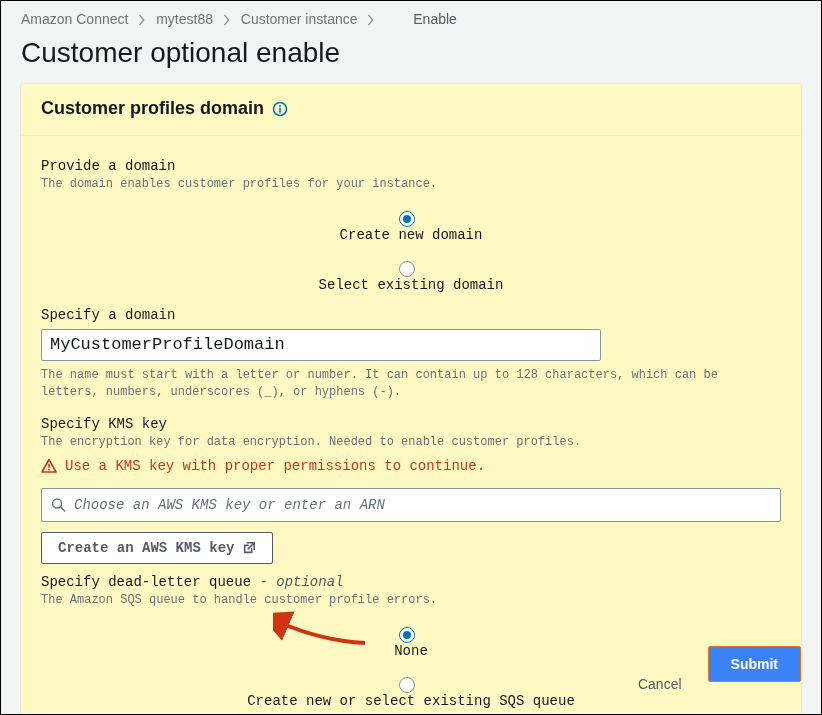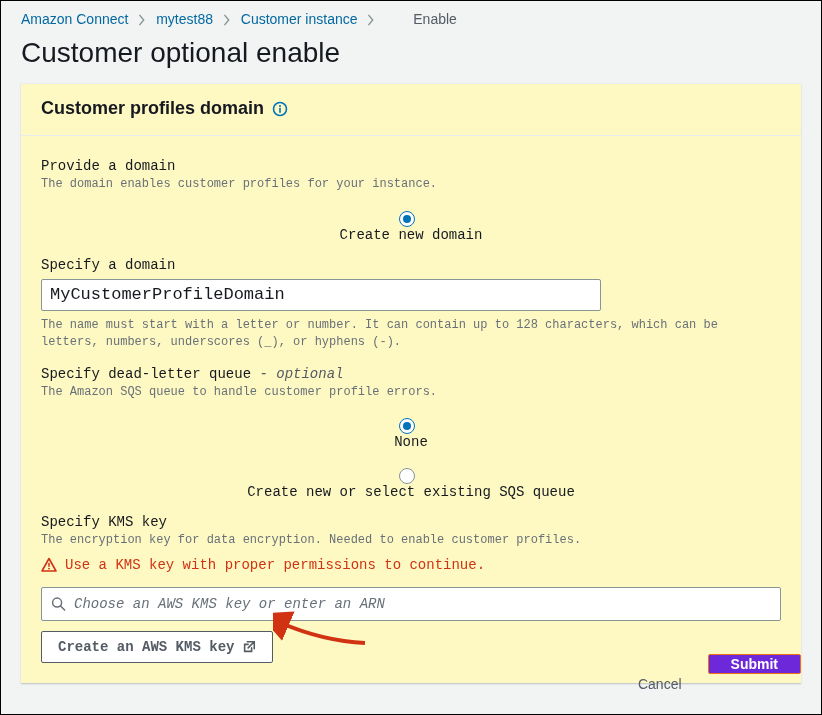--- a/index.html
+++ b/index.html
@@ -17,21 +17,21 @@
     height: 715px;
     border: 1px solid #000;
     background: #f2f3f3;
     position: relative;
     overflow: hidden;
   }
   .breadcrumbs {
     padding: 10px 20px 6px 20px;
     font-size: 14px;
   }
-  .breadcrumbs .crumb-link { color: #0369a1; text-decoration: none; cursor: pointer; }
+  .breadcrumbs .crumb-link { color: #737373; text-decoration: none; cursor: pointer; }
   .breadcrumbs .crumb-sep { color: #879596; margin: 0 6px; display: inline-flex; vertical-align: middle; }
   .breadcrumbs .crumb-sep svg { width: 8px; height: 12px; }
   .breadcrumbs .crumb-current { color: #545b64; margin-left: 28px; }
   .page-title {
     font-size: 28px;
     font-weight: 400;
     color: #16191f;
     padding: 4px 20px 14px 20px;
     margin: 0;
   }
@@ -172,26 +172,26 @@
     border: none;
     color: #545b64;
     font-size: 14px;
     font-weight: 400;
     cursor: pointer;
     font-family: inherit;
     padding: 6px 8px;
     margin-top: 40px;
   }
   .btn-primary {
-    background: #6d28d9;
+    background: #3b82f6;
     border: 1px solid #ec7211;
     color: #ffffff;
     font-size: 14px;
     font-weight: 700;
-    height: 20px;
+    height: 36px;
     padding: 0 22px;
     border-radius: 2px;
     cursor: pointer;
     font-family: inherit;
   }
   .arrow-annot {
     position: absolute;
     left: 272px;
     top: 606px;
     pointer-events: none;
@@ -242,26 +242,64 @@
 
       <div class="field-block">
         <div class="field-label">Provide a domain</div>
         <div class="field-help">The domain enables customer profiles for your instance.</div>
         <label class="radio-row selected">
           <span class="radio-outer">
               <span class="radio-inner"></span>
             </span>
           <span class="radio-text">Create new domain</span>
         </label>
+        <label class="radio-row">
+          <span class="radio-outer">
+              <span class="radio-inner"></span>
+            </span>
+          <span class="radio-text">Select existing domain</span>
+        </label>
       </div>
 
       <div class="field-block">
         <div class="field-label" style="margin-bottom:6px;">Specify a domain</div>
         <input class="text-input" type="text" value="MyCustomerProfileDomain" style="">
         <div class="input-hint">The name must start with a letter or number. It can contain up to 128 characters, which can be letters, numbers, underscores (_), or hyphens (-).</div>
+      </div>
+
+      <div class="field-block" style="margin-bottom:0;">
+        <div class="field-label">Specify KMS key</div>
+        <div class="field-help">The encryption key for data encryption. Needed to enable customer profiles.</div>
+
+        <div class="warning-row">
+          <svg viewBox="0 0 16 16">
+              <path d="M8 1.5 L15 14 H1 Z" fill="none" stroke="#d13212" stroke-width="1.6" stroke-linejoin="round"></path>
+              <rect x="7.25" y="5.8" width="1.5" height="4" fill="#d13212"></rect>
+              <circle cx="8" cy="11.6" r="0.95" fill="#d13212"></circle>
+            </svg>
+          <span>Use a KMS key with proper permissions to continue.</span>
+        </div>
+
+        <div class="search-wrap">
+          <span class="search-icon">
+            <svg viewBox="0 0 16 16">
+                <circle cx="6.5" cy="6.5" r="4.8" fill="none" stroke="#687078" stroke-width="1.6"></circle>
+                <line x1="10.2" y1="10.2" x2="14.5" y2="14.5" stroke="#687078" stroke-width="1.6" stroke-linecap="round"></line>
+              </svg>
+          </span>
+          <input class="search-input" type="text" placeholder="Choose an AWS KMS key or enter an ARN" style="">
+        </div>
+
+        <button class="kms-btn">
+          <span>Create an AWS KMS key</span>
+          <svg viewBox="0 0 16 16">
+              <path d="M6 2h8v8M14 2L7 9" fill="none" stroke="#545b64" stroke-width="1.8" stroke-linecap="round"></path>
+              <path d="M11 9v4H3V5h4" fill="none" stroke="#545b64" stroke-width="1.8" stroke-linecap="round"></path>
+            </svg>
+        </button>
       </div>
 
       <div class="field-block">
         <div class="field-label">
           <span>Specify dead-letter queue</span><span class="optional"> - optional</span>
         </div>
         <div class="field-help">The Amazon SQS queue to handle customer profile errors.</div>
         <label class="radio-row selected">
           <span class="radio-outer">
               <span class="radio-inner"></span>
@@ -269,52 +307,20 @@
           <span class="radio-text">None</span>
         </label>
         <label class="radio-row">
           <span class="radio-outer">
               <span class="radio-inner"></span>
             </span>
           <span class="radio-text">Create new or select existing SQS queue</span>
         </label>
       </div>
 
-      <div class="field-block" style="margin-bottom:0;">
-        <div class="field-label">Specify KMS key</div>
-        <div class="field-help">The encryption key for data encryption. Needed to enable customer profiles.</div>
-
-        <div class="warning-row">
-          <svg viewBox="0 0 16 16">
-              <path d="M8 1.5 L15 14 H1 Z" fill="none" stroke="#d13212" stroke-width="1.6" stroke-linejoin="round"></path>
-              <rect x="7.25" y="5.8" width="1.5" height="4" fill="#d13212"></rect>
-              <circle cx="8" cy="11.6" r="0.95" fill="#d13212"></circle>
-            </svg>
-          <span>Use a KMS key with proper permissions to continue.</span>
-        </div>
-
-        <div class="search-wrap">
-          <span class="search-icon">
-            <svg viewBox="0 0 16 16">
-                <circle cx="6.5" cy="6.5" r="4.8" fill="none" stroke="#687078" stroke-width="1.6"></circle>
-                <line x1="10.2" y1="10.2" x2="14.5" y2="14.5" stroke="#687078" stroke-width="1.6" stroke-linecap="round"></line>
-              </svg>
-          </span>
-          <input class="search-input" type="text" placeholder="Choose an AWS KMS key or enter an ARN" style="">
-        </div>
-
-        <button class="kms-btn">
-          <span>Create an AWS KMS key</span>
-          <svg viewBox="0 0 16 16">
-              <path d="M6 2h8v8M14 2L7 9" fill="none" stroke="#545b64" stroke-width="1.8" stroke-linecap="round"></path>
-              <path d="M11 9v4H3V5h4" fill="none" stroke="#545b64" stroke-width="1.8" stroke-linecap="round"></path>
-            </svg>
-        </button>
-      </div>
-
     </div>
   </div>
 
   <div class="footer">
     <button class="btn-link">Cancel</button>
     <button class="btn-primary">Submit</button>
   </div>
 
   <svg class="arrow-annot" width="100" height="46">
     <defs>

